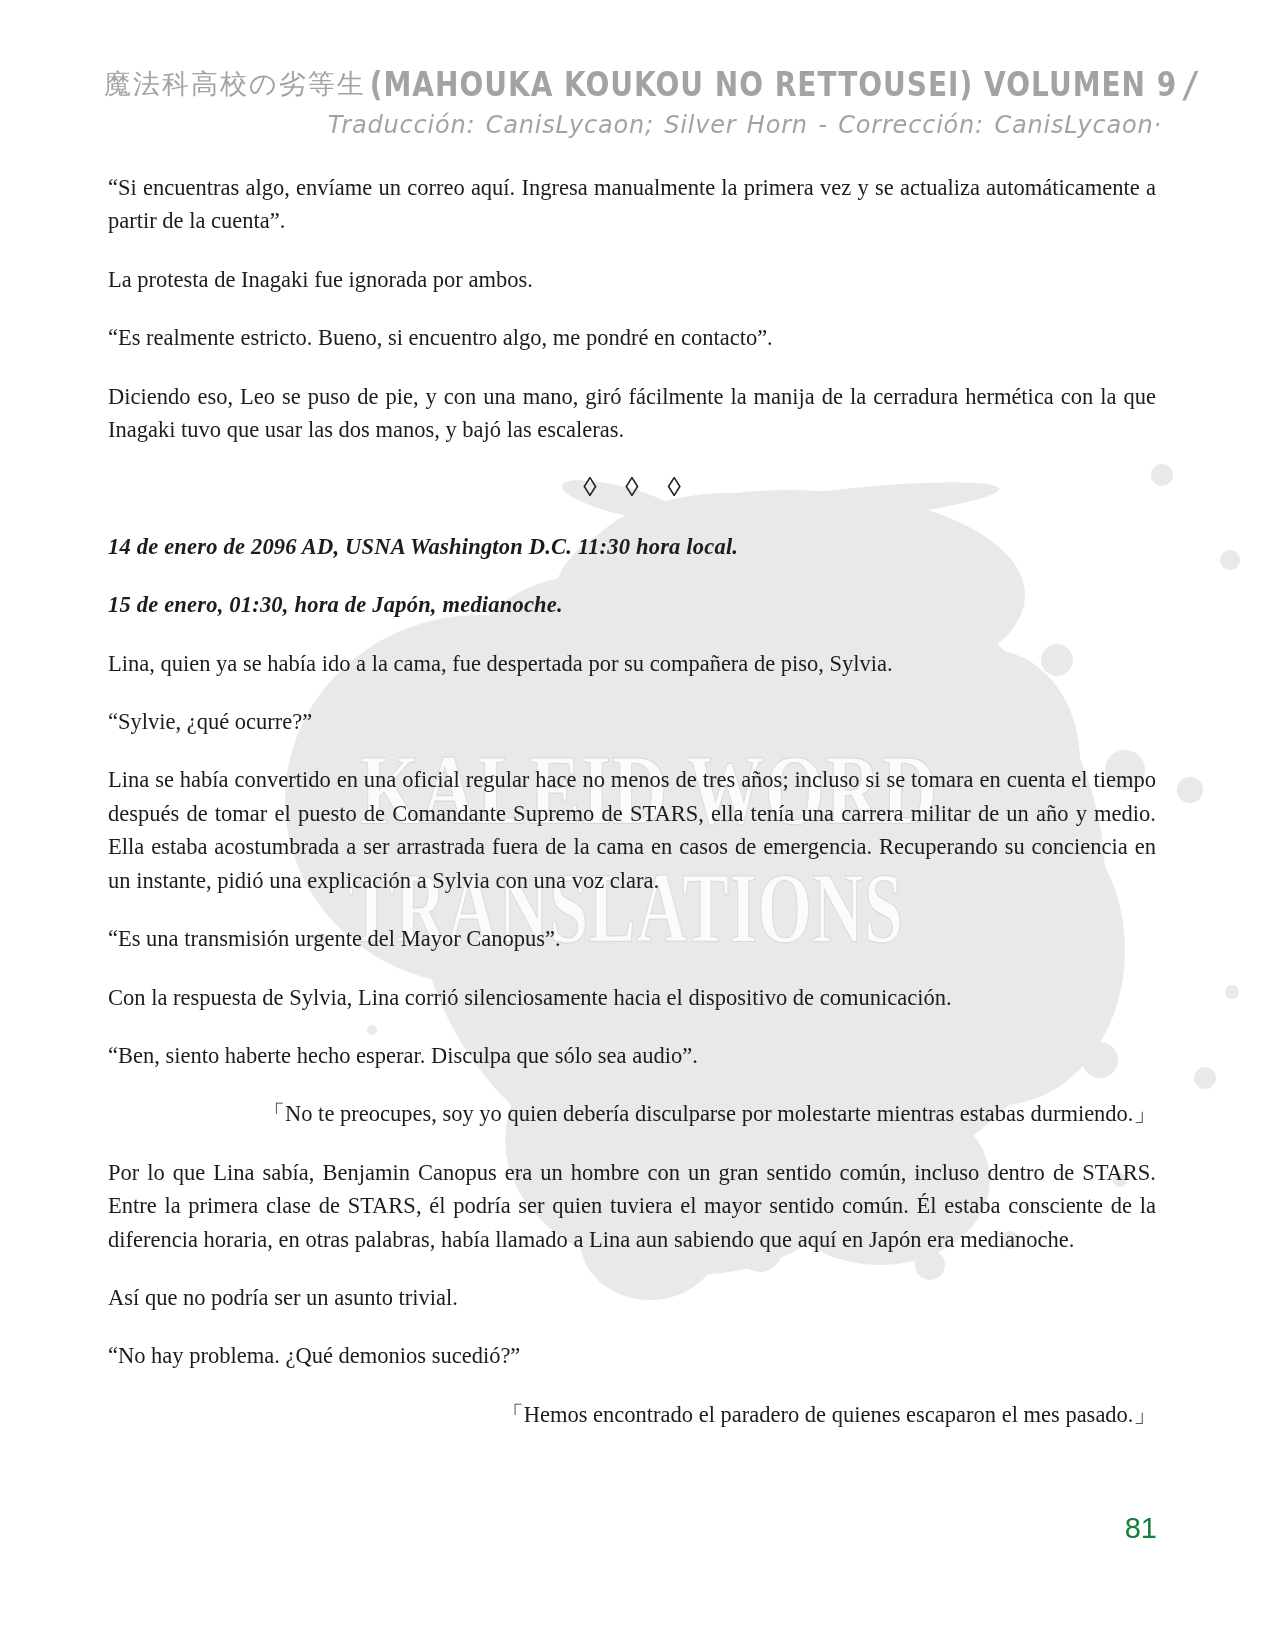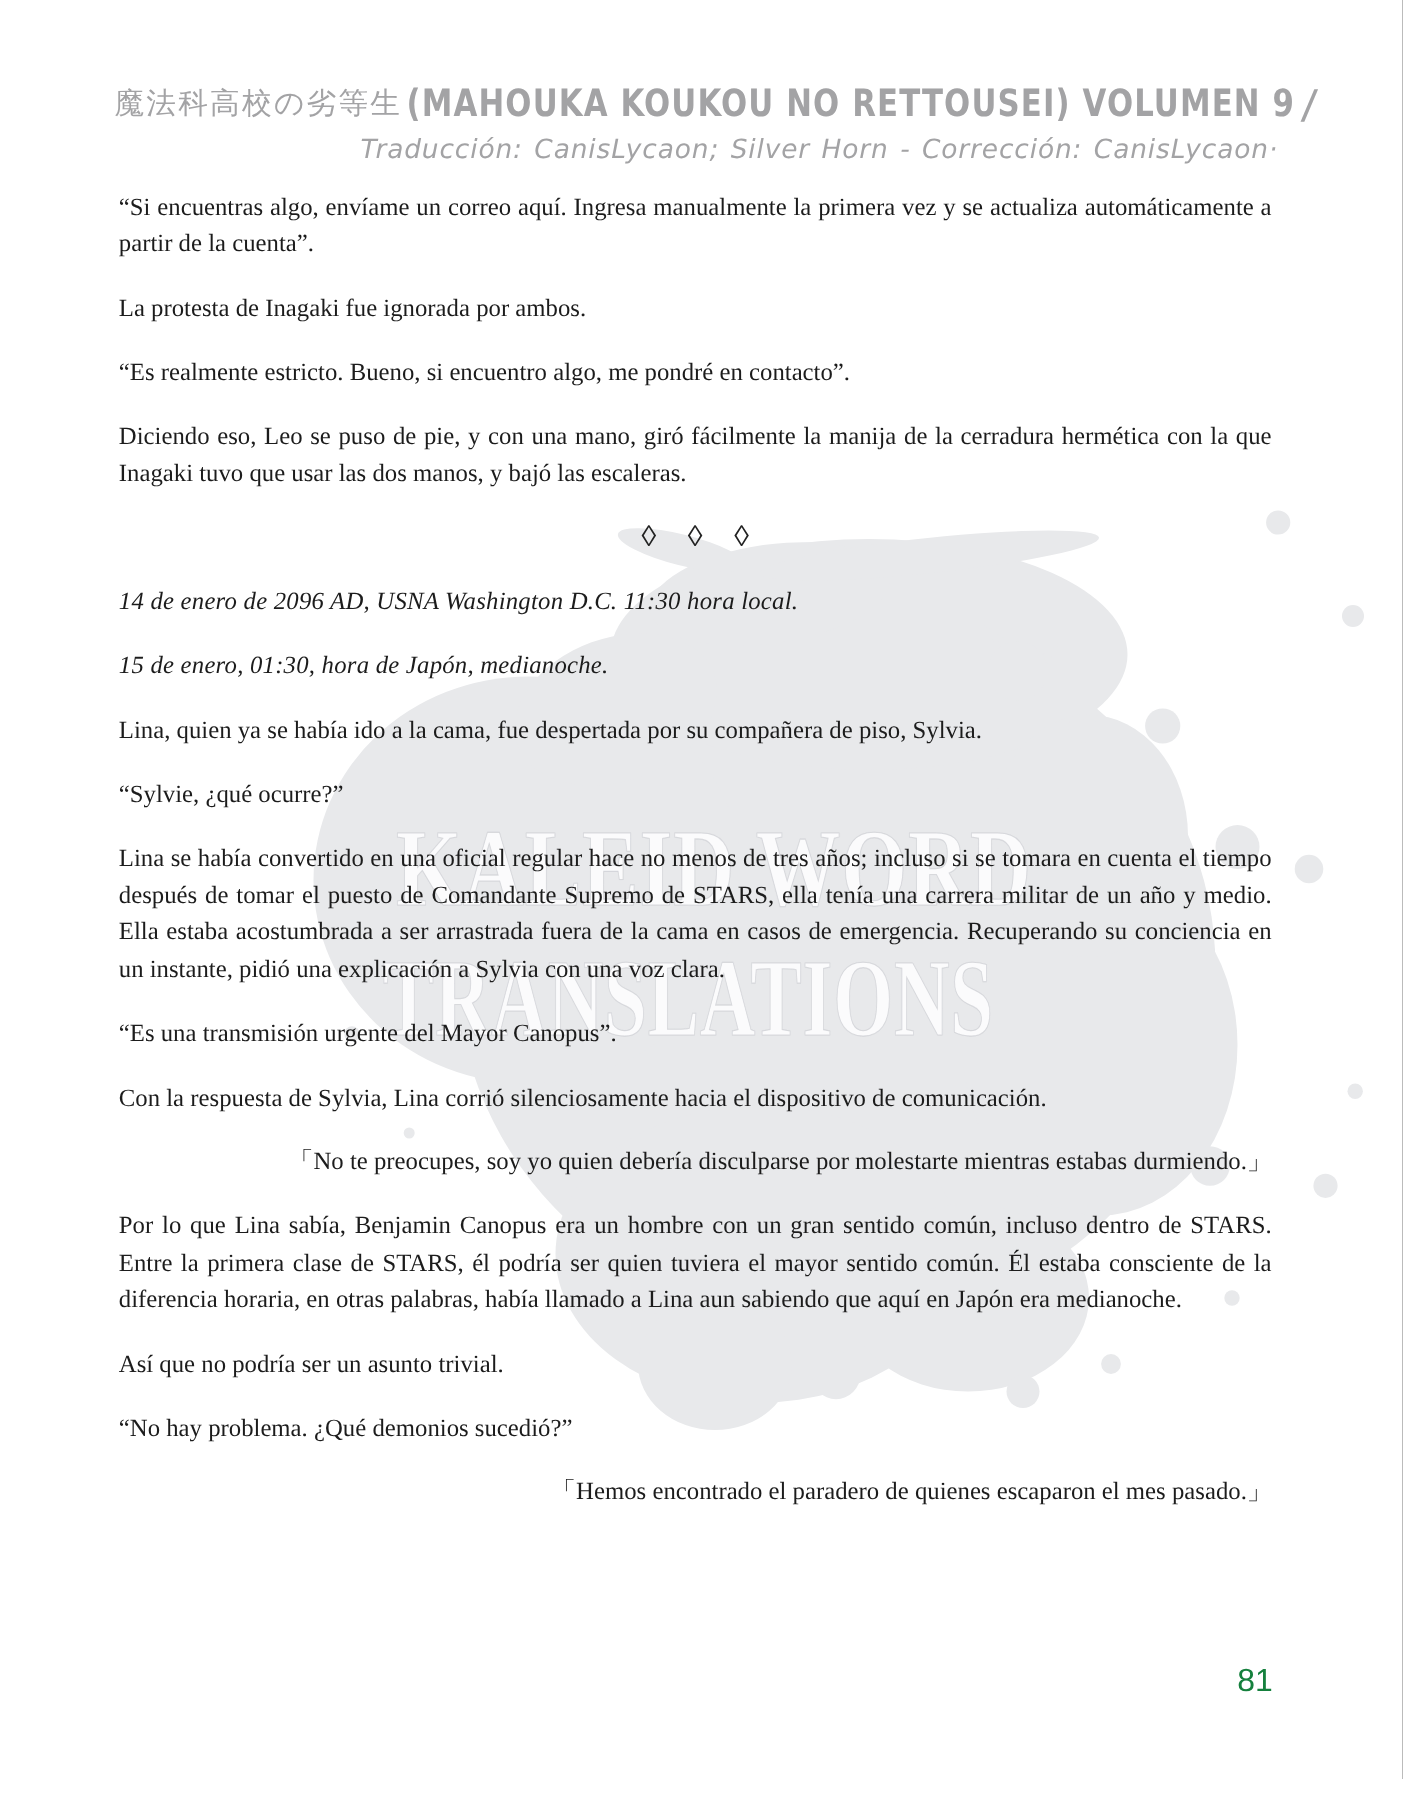--- a/index.html
+++ b/index.html
@@ -31,21 +31,21 @@
     text-shadow:0 0 1px rgba(195,196,202,.4);
     white-space:nowrap;
     transform-origin:left top;
     letter-spacing:1px;
   }
   .wm-line1{left:360px; top:732px; transform:scaleX(.77);}
   .wm-line2{left:348px; top:850px; transform:scaleX(.70);}
   
   .header{
     position:absolute;
-    left:104px; top:76px;
+    left:104px; top:66px;
     width:1058px;
     text-align:right;
     color:var(--header-gray);
     z-index:2;
   }
   .title-line{white-space:nowrap;}
   .title-jp{
     font-family:"Liberation Serif", serif;
     font-size:27px;
     letter-spacing:2px;
@@ -84,21 +84,21 @@
     width:1048px;
     z-index:1;
     font-size:22.5px;
     line-height:33.4px;
   }
   .para{margin:0 0 25px 0;}
   .justify{text-align:justify;text-justify:inter-word;}
   .normal{text-align:left;}
   .bracket{text-align:right;padding-left:14px;}
   .date{
-    font-weight:normal;
+    font-weight:bold;
     font-style:italic;
     text-align:left;
     letter-spacing:.2px;
   }
   .date-first{margin-top:18px;}
   .divider{
     text-align:center;
     font-size:27px;
     word-spacing:22px;
     color:#222;
@@ -179,20 +179,21 @@
       <p class="para normal">“Es realmente estricto. Bueno, si encuentro algo, me pondré en contacto”.</p>
       <p class="para justify">Diciendo eso, Leo se puso de pie, y con una mano, giró fácilmente la manija de la cerradura hermética con la que Inagaki tuvo que usar las dos manos, y bajó las escaleras.</p>
       <p class="para divider">◊ ◊ ◊</p>
       <p class="para date date-first">14 de enero de 2096 AD, USNA Washington D.C. 11:30 hora local.</p>
       <p class="para date">15 de enero, 01:30, hora de Japón, medianoche.</p>
       <p class="para normal">Lina, quien ya se había ido a la cama, fue despertada por su compañera de piso, Sylvia.</p>
       <p class="para normal">“Sylvie, ¿qué ocurre?”</p>
       <p class="para justify">Lina se había convertido en una oficial regular hace no menos de tres años; incluso si se tomara en cuenta el tiempo después de tomar el puesto de Comandante Supremo de STARS, ella tenía una carrera militar de un año y medio. Ella estaba acostumbrada a ser arrastrada fuera de la cama en casos de emergencia. Recuperando su conciencia en un instante, pidió una explicación a Sylvia con una voz clara.</p>
       <p class="para normal">“Es una transmisión urgente del Mayor Canopus”.</p>
       <p class="para normal">Con la respuesta de Sylvia, Lina corrió silenciosamente hacia el dispositivo de comunicación.</p>
+      <p class="para normal">“Ben, siento haberte hecho esperar. Disculpa que sólo sea audio”.</p>
       <p class="para bracket">「No te preocupes, soy yo quien debería disculparse por molestarte mientras estabas durmiendo.」</p>
       <p class="para justify">Por lo que Lina sabía, Benjamin Canopus era un hombre con un gran sentido común, incluso dentro de STARS. Entre la primera clase de STARS, él podría ser quien tuviera el mayor sentido común. Él estaba consciente de la diferencia horaria, en otras palabras, había llamado a Lina aun sabiendo que aquí en Japón era medianoche.</p>
       <p class="para normal">Así que no podría ser un asunto trivial.</p>
       <p class="para normal">“No hay problema. ¿Qué demonios sucedió?”</p>
       <p class="para bracket">「Hemos encontrado el paradero de quienes escaparon el mes pasado.」</p>
     </div>
 
   <div class="page-number">81</div>
 
 </div>

